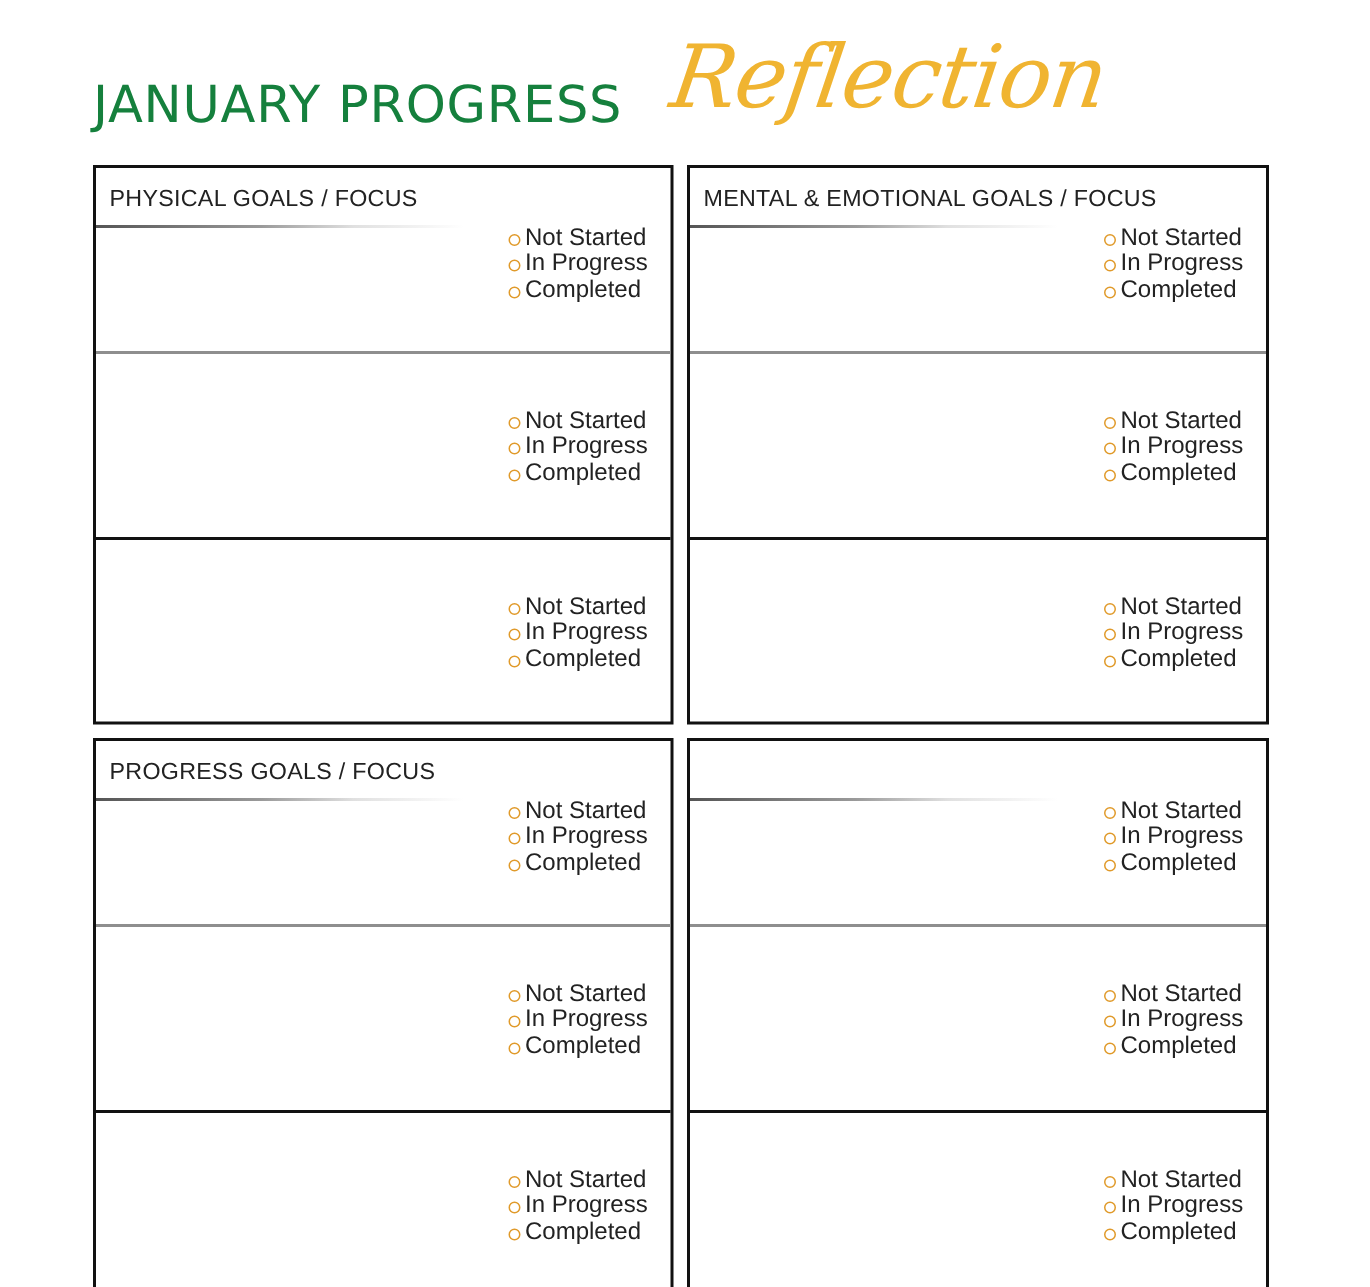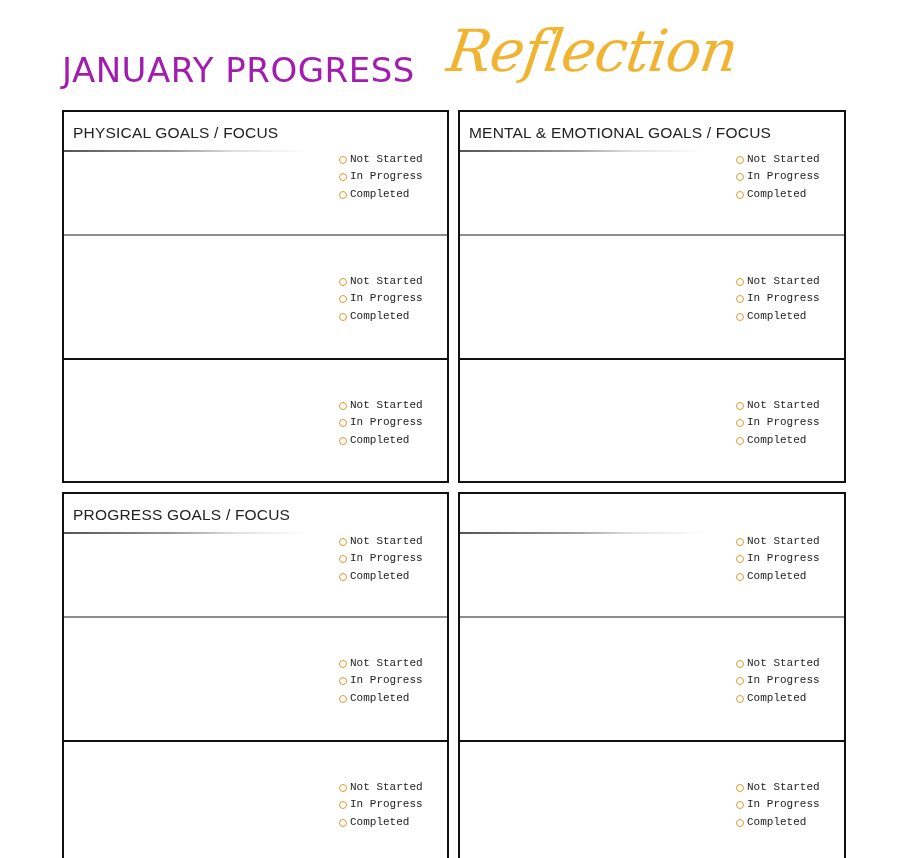--- a/index.html
+++ b/index.html
@@ -4,21 +4,21 @@
 <style>
   html, body { margin: 0; padding: 0; }
   body {
     width: 913px; height: 858px; overflow: hidden; background: #ffffff;
     position: relative; font-family: "DejaVu Sans", sans-serif; color: #111;
   }
   .header { position: absolute; left: 62px; top: 16px; height: 80px; width: 700px; }
   .title-main {
     position: absolute; left: 0; top: 34px;
     font-family: "DejaVu Sans", sans-serif; font-size: 34px; letter-spacing: 0.5px;
-    color: #a21caf; white-space: nowrap; line-height: 40px;
+    color: #15803d; white-space: nowrap; line-height: 40px;
   }
   .title-script {
     position: absolute; left: 386px; top: 0px;
     font-family: "DejaVu Serif", serif; font-style: italic;
     font-size: 58px; line-height: 70px; color: #f0b431; white-space: nowrap;
     letter-spacing: -1px; transform: skewX(-8deg);
   }
   .group { position: absolute; border: 2px solid #111; box-sizing: border-box; background: #fff; }
   .row { position: absolute; left: 0; right: 0; box-sizing: border-box; }
   .row.div-gray { border-top: 2px solid #8e8e8e; }
@@ -28,21 +28,21 @@
     font-family: "Liberation Sans", sans-serif; font-size: 15.5px; color: #222;
     letter-spacing: 0.2px; white-space: nowrap;
   }
   .sec-underline {
     position: absolute; left: 0; top: 38px; width: 245px; height: 2px;
     background: linear-gradient(to right, #555 0%, #9a9a9a 45%, #e0e0e0 70%, rgba(255,255,255,0) 100%);
   }
   .status-list { position: absolute; right: 30px; width: 78px; }
   .status-item {
     display: flex; align-items: center; height: 17px;
-    font-family: Liberation Mono, monospace; font-size: 11px; color: #222; white-space: nowrap;
+    font-family: Liberation Sans, sans-serif; font-size: 16px; color: #222; white-space: nowrap;
     cursor: pointer;
   }
   .status-item:nth-child(3) { margin-top: 1px; }
   .radio {
     width: 6px; height: 6px; border: 1.4px solid #e09a2a; border-radius: 50%;
     margin-right: 3px; margin-top: 2px; box-sizing: content-box; flex: none;
   }
 </style>
 </head>
 <body>

